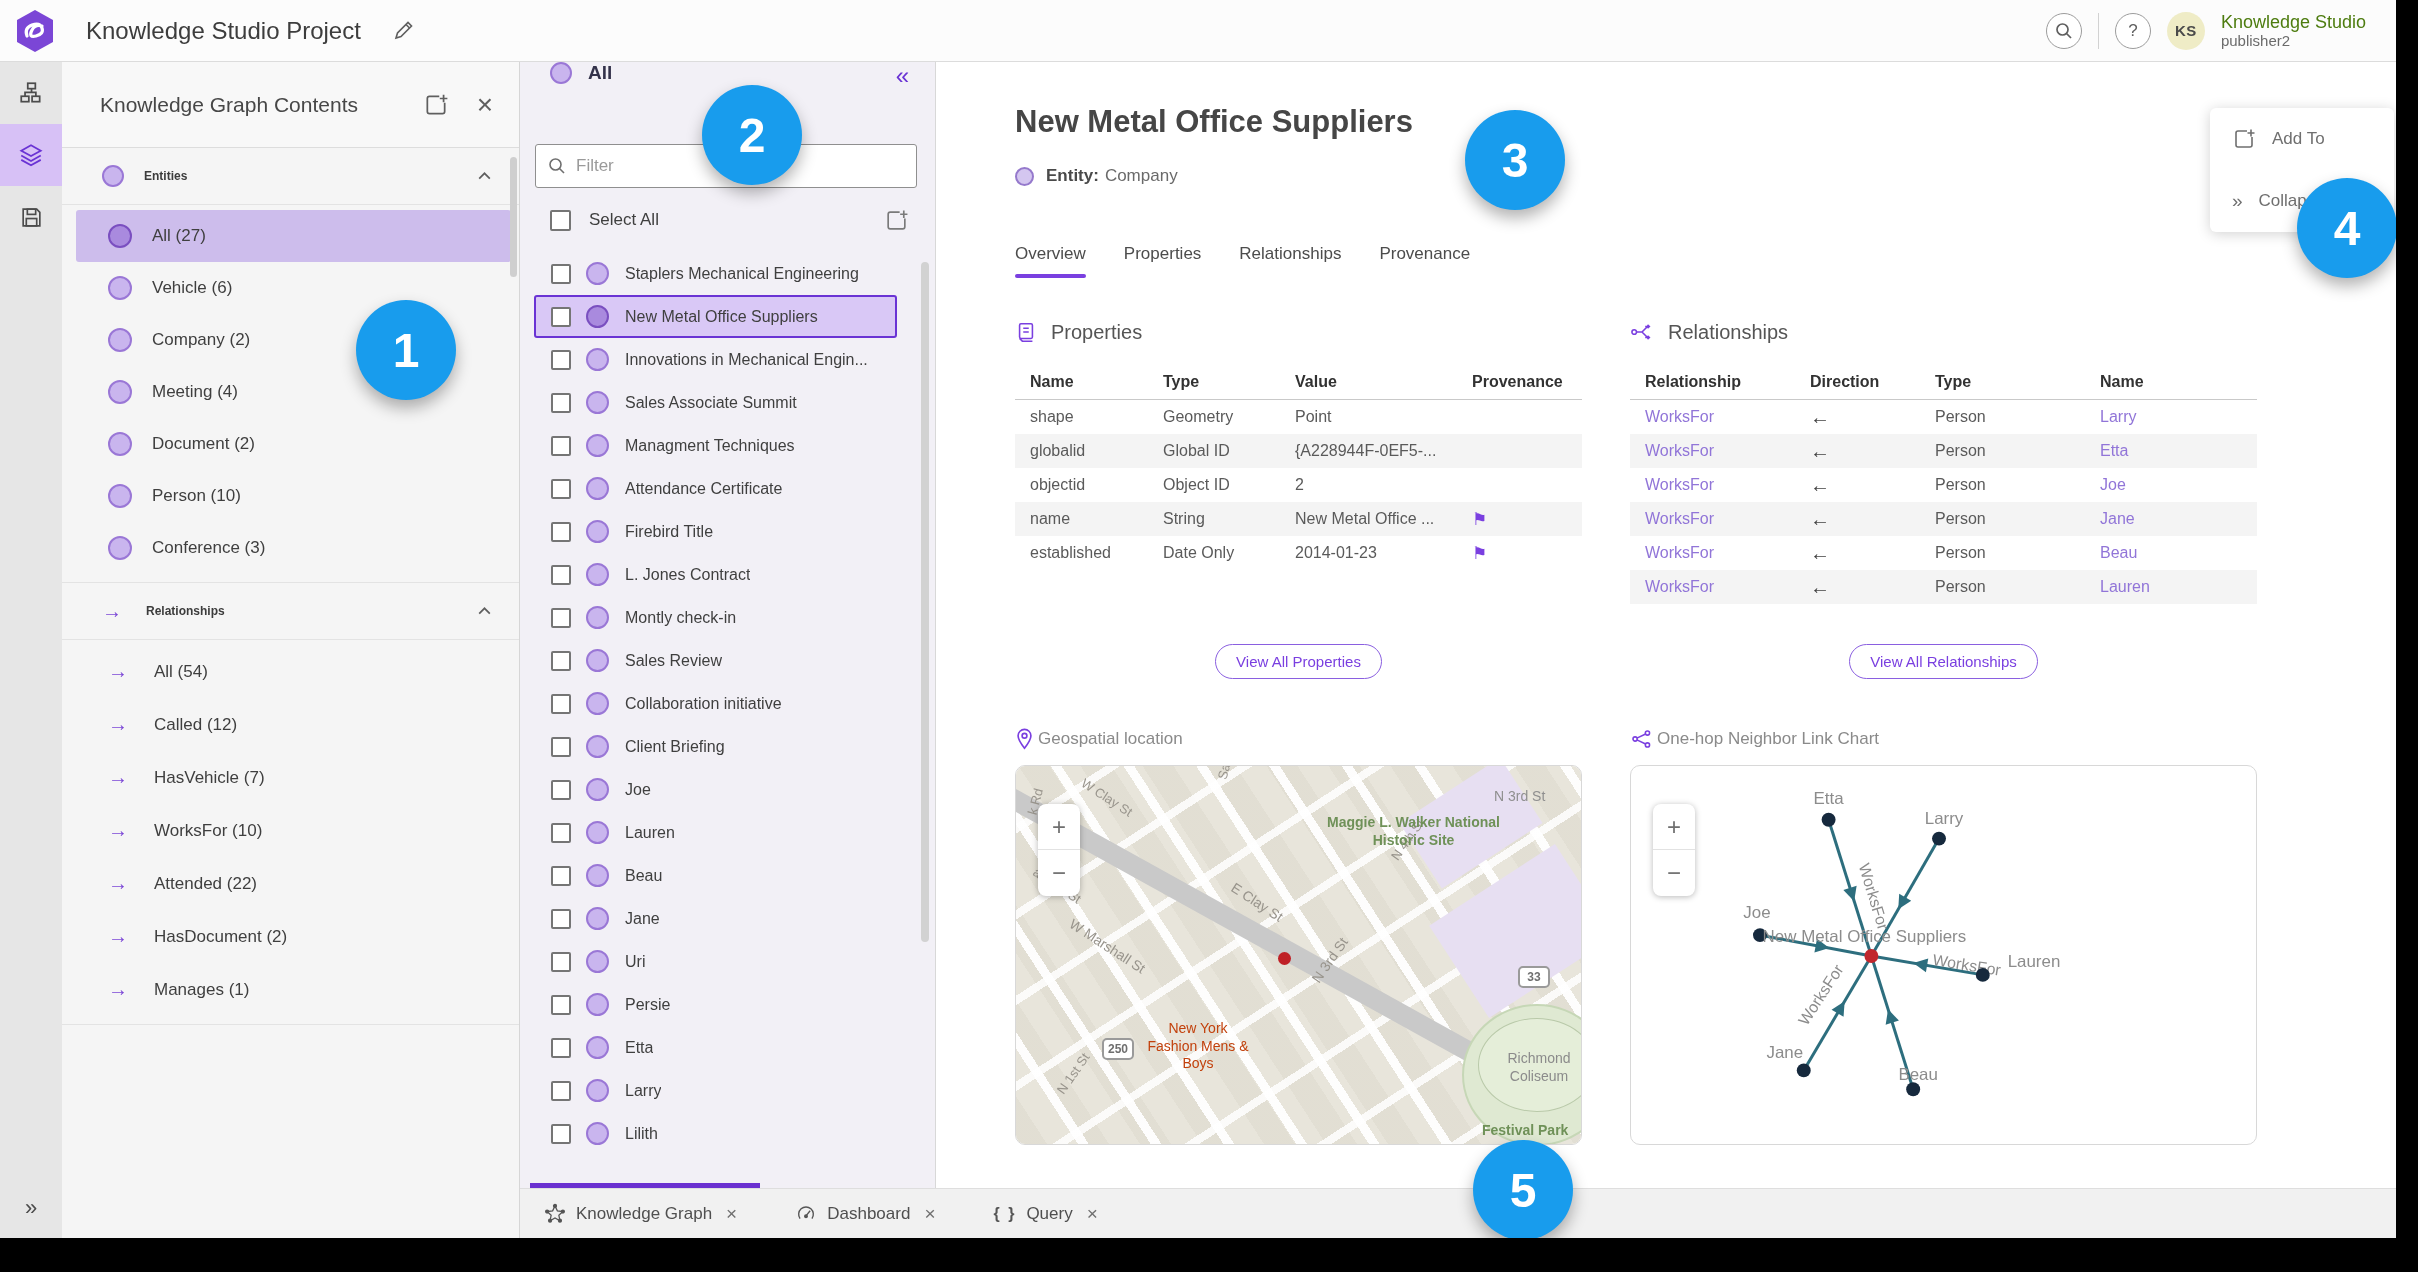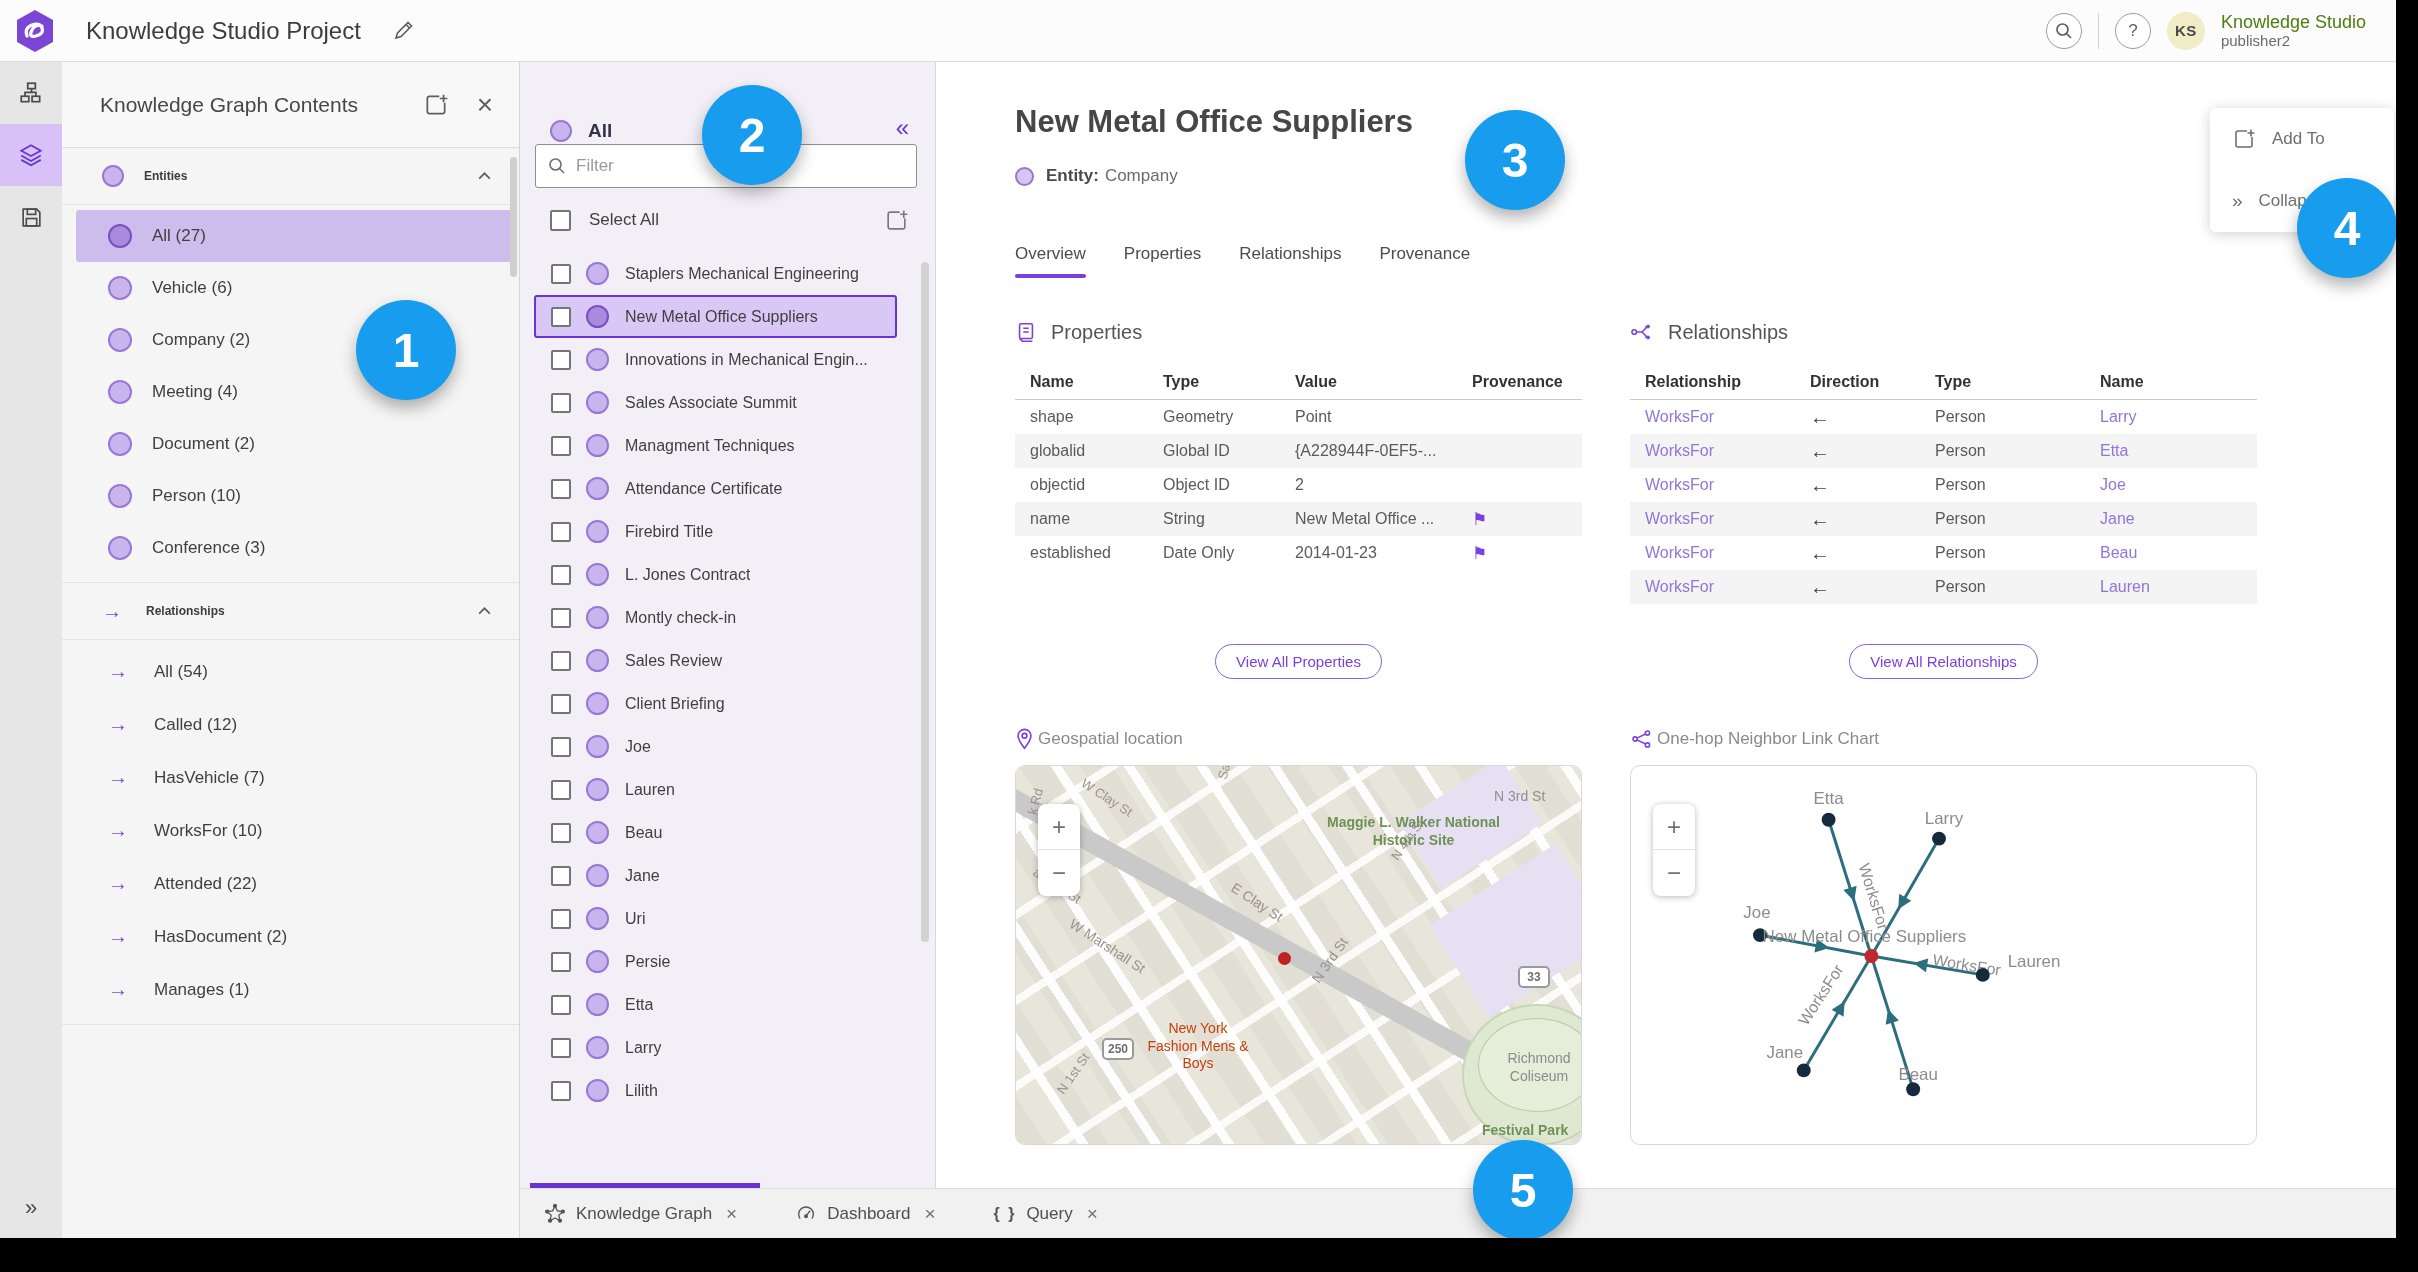--- a/index.html
+++ b/index.html
@@ -50,21 +50,21 @@
              border-radius: 3px; font-size: 17px; color: #3f3f3f; cursor: pointer; }
   .kg-item .pcircle { margin-right: 20px; }
   .kg-items--entities .kg-item:nth-of-type(1) { background: #cdbdec; }
   .kg-items--entities .kg-item:nth-of-type(1) .pcircle { background: #a98ade; border-color: #7a4fc0; }
   .rel-arrow { font-size: 20px; color: #7b46d6; margin-right: 22px; width: 24px; }
   .pcircle { width: 24px; height: 24px; border-radius: 50%; background: #c9b5ee; border: 2px solid #9a77d6; flex: none; }
 
   
   .mid-panel { position: absolute; left: 520px; top: 62px; width: 416px; height: 1126px; background: #f2f0f6;
                border-right: 1px solid #d8d8d8; }
-  .mid-head { height: 80px; display: flex; align-items: flex-end; padding: 0 26px 0 30px; }
+  .mid-head { height: 80px; display: flex; align-items: flex-start; padding: 0 26px 0 30px; }
   .mid-head .pcircle { width: 22px; height: 22px; }
   .mid-title { flex: 1; margin-left: 16px; font-size: 19px; font-weight: bold; color: #33324a; }
   .collapse-gl { font-size: 24px; color: #6a33d4; }
   .filter-box { display: flex; align-items: center; background: #fff; border: 1px solid #8f8f8f; border-radius: 3px;
                 height: 44px; margin: 2px 18px 0 15px; padding: 0 12px; }
   .filter-box input { border: none; outline: none; flex: 1; font-size: 17px; margin-left: 10px; color: #444;
                       background: transparent; font-family: "Liberation Sans", sans-serif; }
   .filter-box input::placeholder { color: #9a9a9a; }
   .selectall-row { height: 64px; display: flex; align-items: center; padding: 0 22px 0 30px; }
   .cbx { width: 21px; height: 21px; background: #fff; border: 2px solid #757575; border-radius: 2px; flex: none; }
@@ -419,20 +419,25 @@
             <span class="pcircle"></span>
             <span class="mid-label">Montly check-in</span>
           </div>
 
           <div class="mid-item">
             <span class="cbx" style="width:20px;height:20px;"></span>
             <span class="pcircle"></span>
             <span class="mid-label">Sales Review</span>
           </div>
 
+          <div class="mid-item">
+            <span class="cbx" style="width:20px;height:20px;"></span>
+            <span class="pcircle"></span>
+            <span class="mid-label">Collaboration initiative</span>
+          </div>
 
           <div class="mid-item">
             <span class="cbx" style="width:20px;height:20px;"></span>
             <span class="pcircle"></span>
             <span class="mid-label">Client Briefing</span>
           </div>
 
           <div class="mid-item">
             <span class="cbx" style="width:20px;height:20px;"></span>
             <span class="pcircle"></span>

